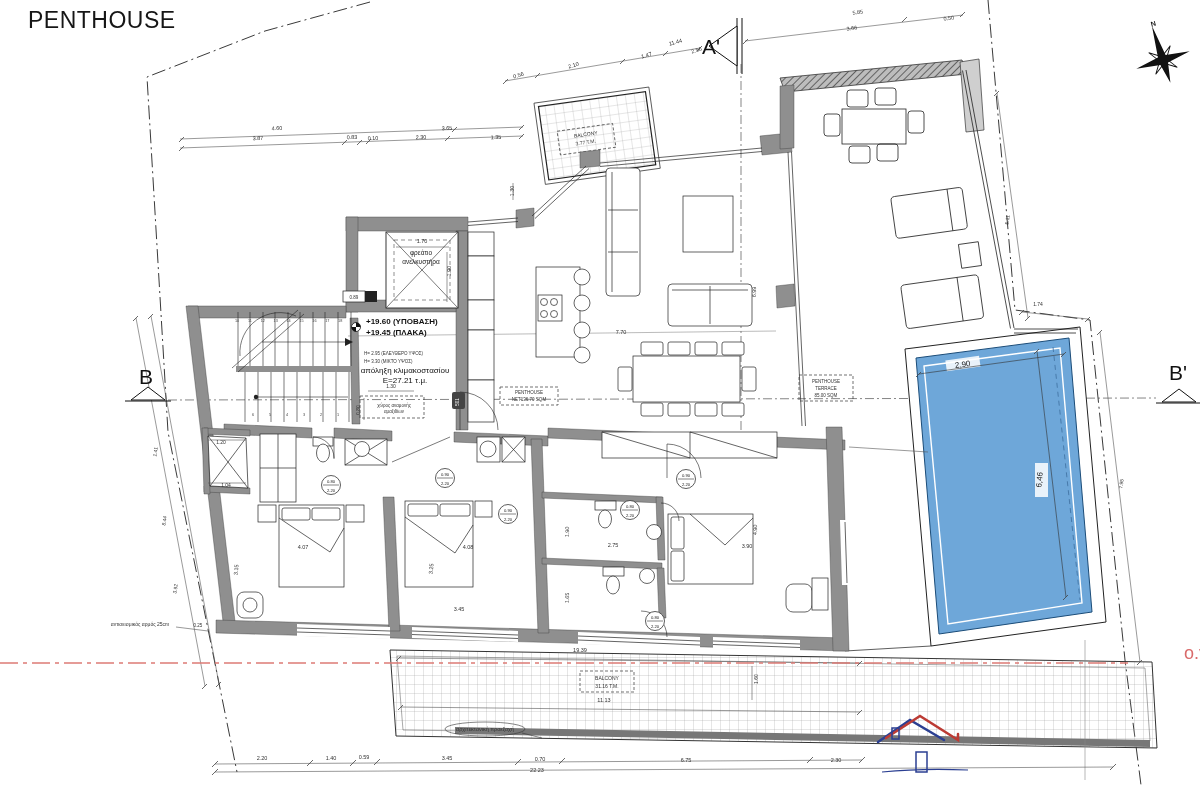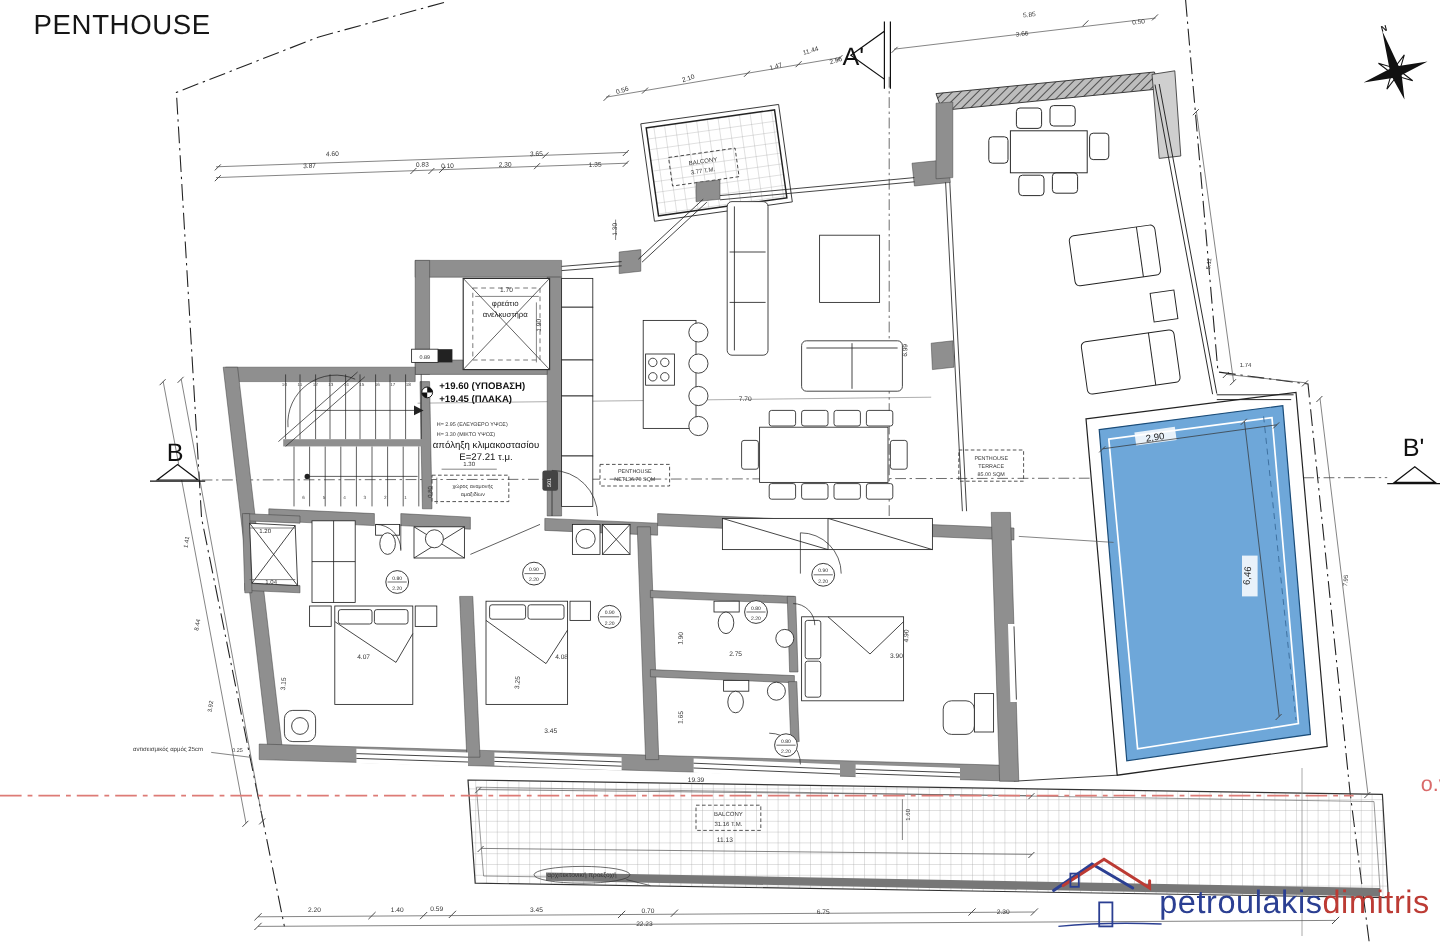--- a/index.html
+++ b/index.html
@@ -450,18 +450,15 @@
 <div id="og-label">ο.γ.</div>
 
 <div id="logo">
   <svg width="100" height="72" viewBox="0 0 100 72">
     <path d="M6,34 L38,12 L72,32" fill="none" stroke="#2b3f92" stroke-width="2.5" stroke-linecap="round"></path>
     <path d="M14,30 L48,8 L86,32 L86,26" fill="none" stroke="#bc3b34" stroke-width="2.5" stroke-linecap="round"></path>
     <rect x="20" y="20" width="7" height="11" fill="none" stroke="#2b3f92" stroke-width="1.5"></rect>
     <rect x="44" y="44" width="11" height="20" fill="none" stroke="#2b3f92" stroke-width="1.5"></rect>
     <path d="M10,64 Q50,60 96,62" fill="none" stroke="#2b3f92" stroke-width="1.2"></path>
   </svg>
-  <div class="words">
-    <span class="w1">petroulakis</span><span class="w2">dimitris</span>
-  </div>
 </div>
 
 </div>
 
 </body></html>

